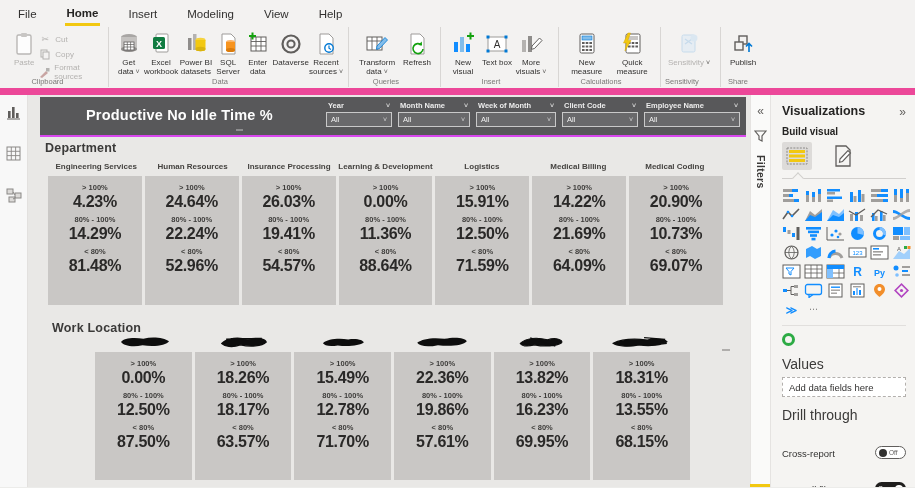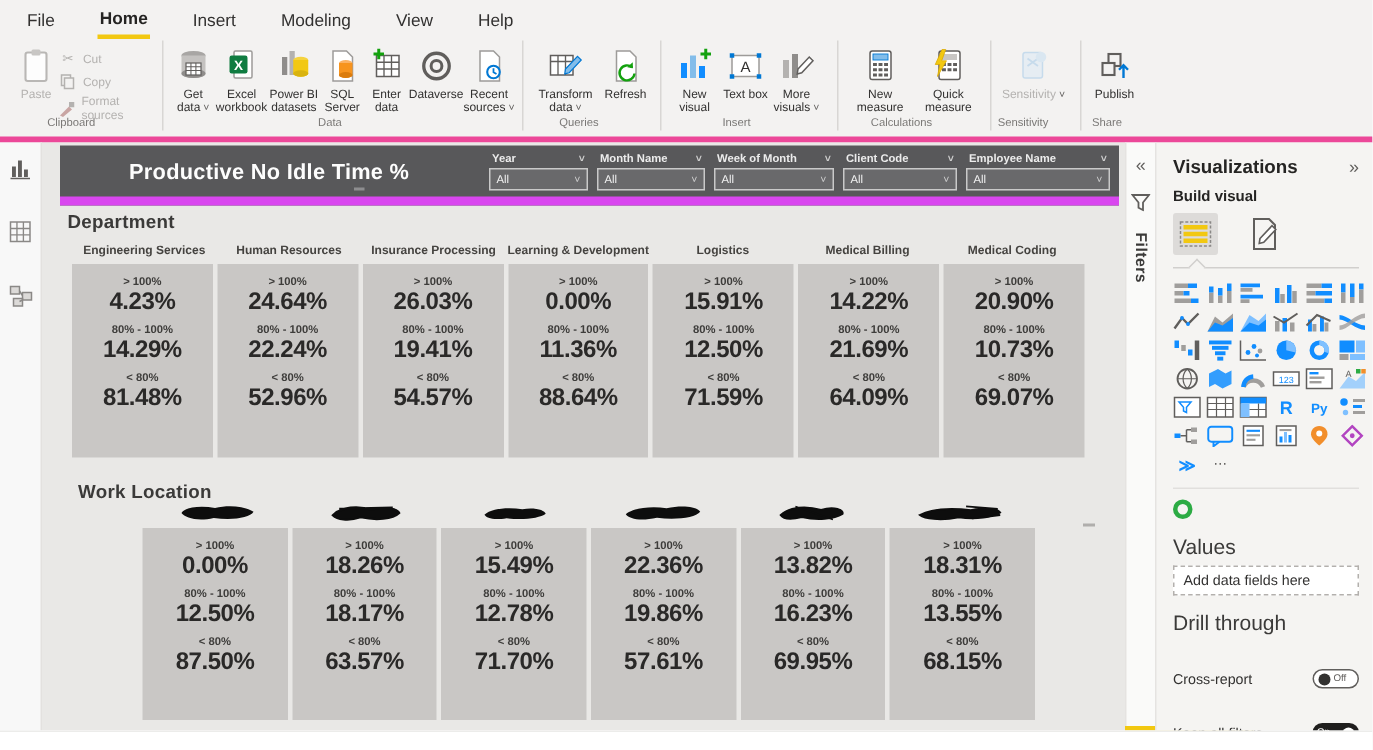--- a/index.html
+++ b/index.html
@@ -1,19 +1,19 @@
 <!DOCTYPE html>
 <html><head>
 <meta charset="utf-8">
 <style>
   * { margin:0; padding:0; box-sizing:border-box; }
   html,body { width:915px; height:500px; font-family:"Liberation Sans","DejaVu Sans",sans-serif; background:#fff; overflow:hidden; position:relative; }
 
   
-  #ribbon { position:absolute; left:0; top:0; width:915px; height:95px; background:#f3f2f1; border-bottom:4px solid #ec4899; }
+  #ribbon { position:absolute; left:0; top:0; width:915px; height:95px; background:#f3f2f1; border-bottom:7px solid #ec4899; }
   #tabs { display:flex; align-items:center; height:27px; padding-left:16px; gap:26px; }
   .tab { font-size:11.5px; color:#323130; cursor:default; padding:5px 2px 4px; }
   .tab.active { font-weight:bold; color:#252423; border-bottom:3px solid #f2c811; }
   #ribbon-body { display:flex; height:60px; padding-left:4px; }
   .rgroup { position:relative; display:flex; align-items:flex-start; padding:2px 5px 12px; }
   .rgroup + .rgroup { border-left:1px solid #d8d6d4; }
   .glabel { position:absolute; bottom:1px; left:0; right:17px; text-align:center; font-size:7.5px; color:#7a7876; }
   .rbtn { display:flex; flex-direction:column; align-items:center; width:40px; padding-top:2px; cursor:pointer; }
   .rbtn.narrow { width:34px; }
   .rbtn.wide { width:46px; }
@@ -25,21 +25,21 @@
   .sbtn { display:flex; align-items:center; gap:4px; }
   .sic { width:12px; height:12px; display:flex; align-items:center; justify-content:center; font-size:9px; color:#b4b2b0; }
   .sbl { font-size:8px; color:#323130; }
 
   
   #left-toolbar { position:absolute; left:0; top:95px; width:28px; height:392px; background:#f8f8f8; border-right:1px solid #e3e1df; display:flex; flex-direction:column; align-items:center; padding-top:10px; gap:22px; }
 
   
   #canvas { position:absolute; left:28px; top:95px; width:722px; height:392px; background:#e9e8e6; }
 
-  #report-header { position:absolute; left:12px; top:2px; width:706px; height:40px; background:#58585a; border-bottom:6px solid #d946ef; display:flex; }
+  #report-header { position:absolute; left:12px; top:2px; width:706px; height:40px; background:#58585a; border-bottom:2px solid #d946ef; display:flex; }
   #rh-title { color:#fdfdfd; font-size:14.5px; font-weight:bold; letter-spacing:.2px; margin:10px 0 0 46px; white-space:nowrap; }
   #rh-dash { position:absolute; left:196px; bottom:4px; width:7px; height:2px; background:#8d8d8f; }
   #slicers { position:absolute; right:6px; top:3px; display:flex; gap:6px; }
   .slicer { display:flex; flex-direction:column; }
   .slicer .slab { display:flex; justify-content:space-between; align-items:center; font-size:7.5px; font-weight:bold; color:#ececec; padding:1px 2px 2px; }
   .slicer .sbox { height:15px; border:1px solid #c9c9c9; background:#69696b; display:flex; justify-content:space-between; align-items:center; padding:0 4px; font-size:7.5px; color:#f2f2f2; }
   .chev::before { content:"˅"; font-size:7px; color:#d0d0d0; }
 
   .section-title { position:absolute; font-size:12.5px; font-weight:bold; color:#3b3a39; letter-spacing:.2px; }
 

